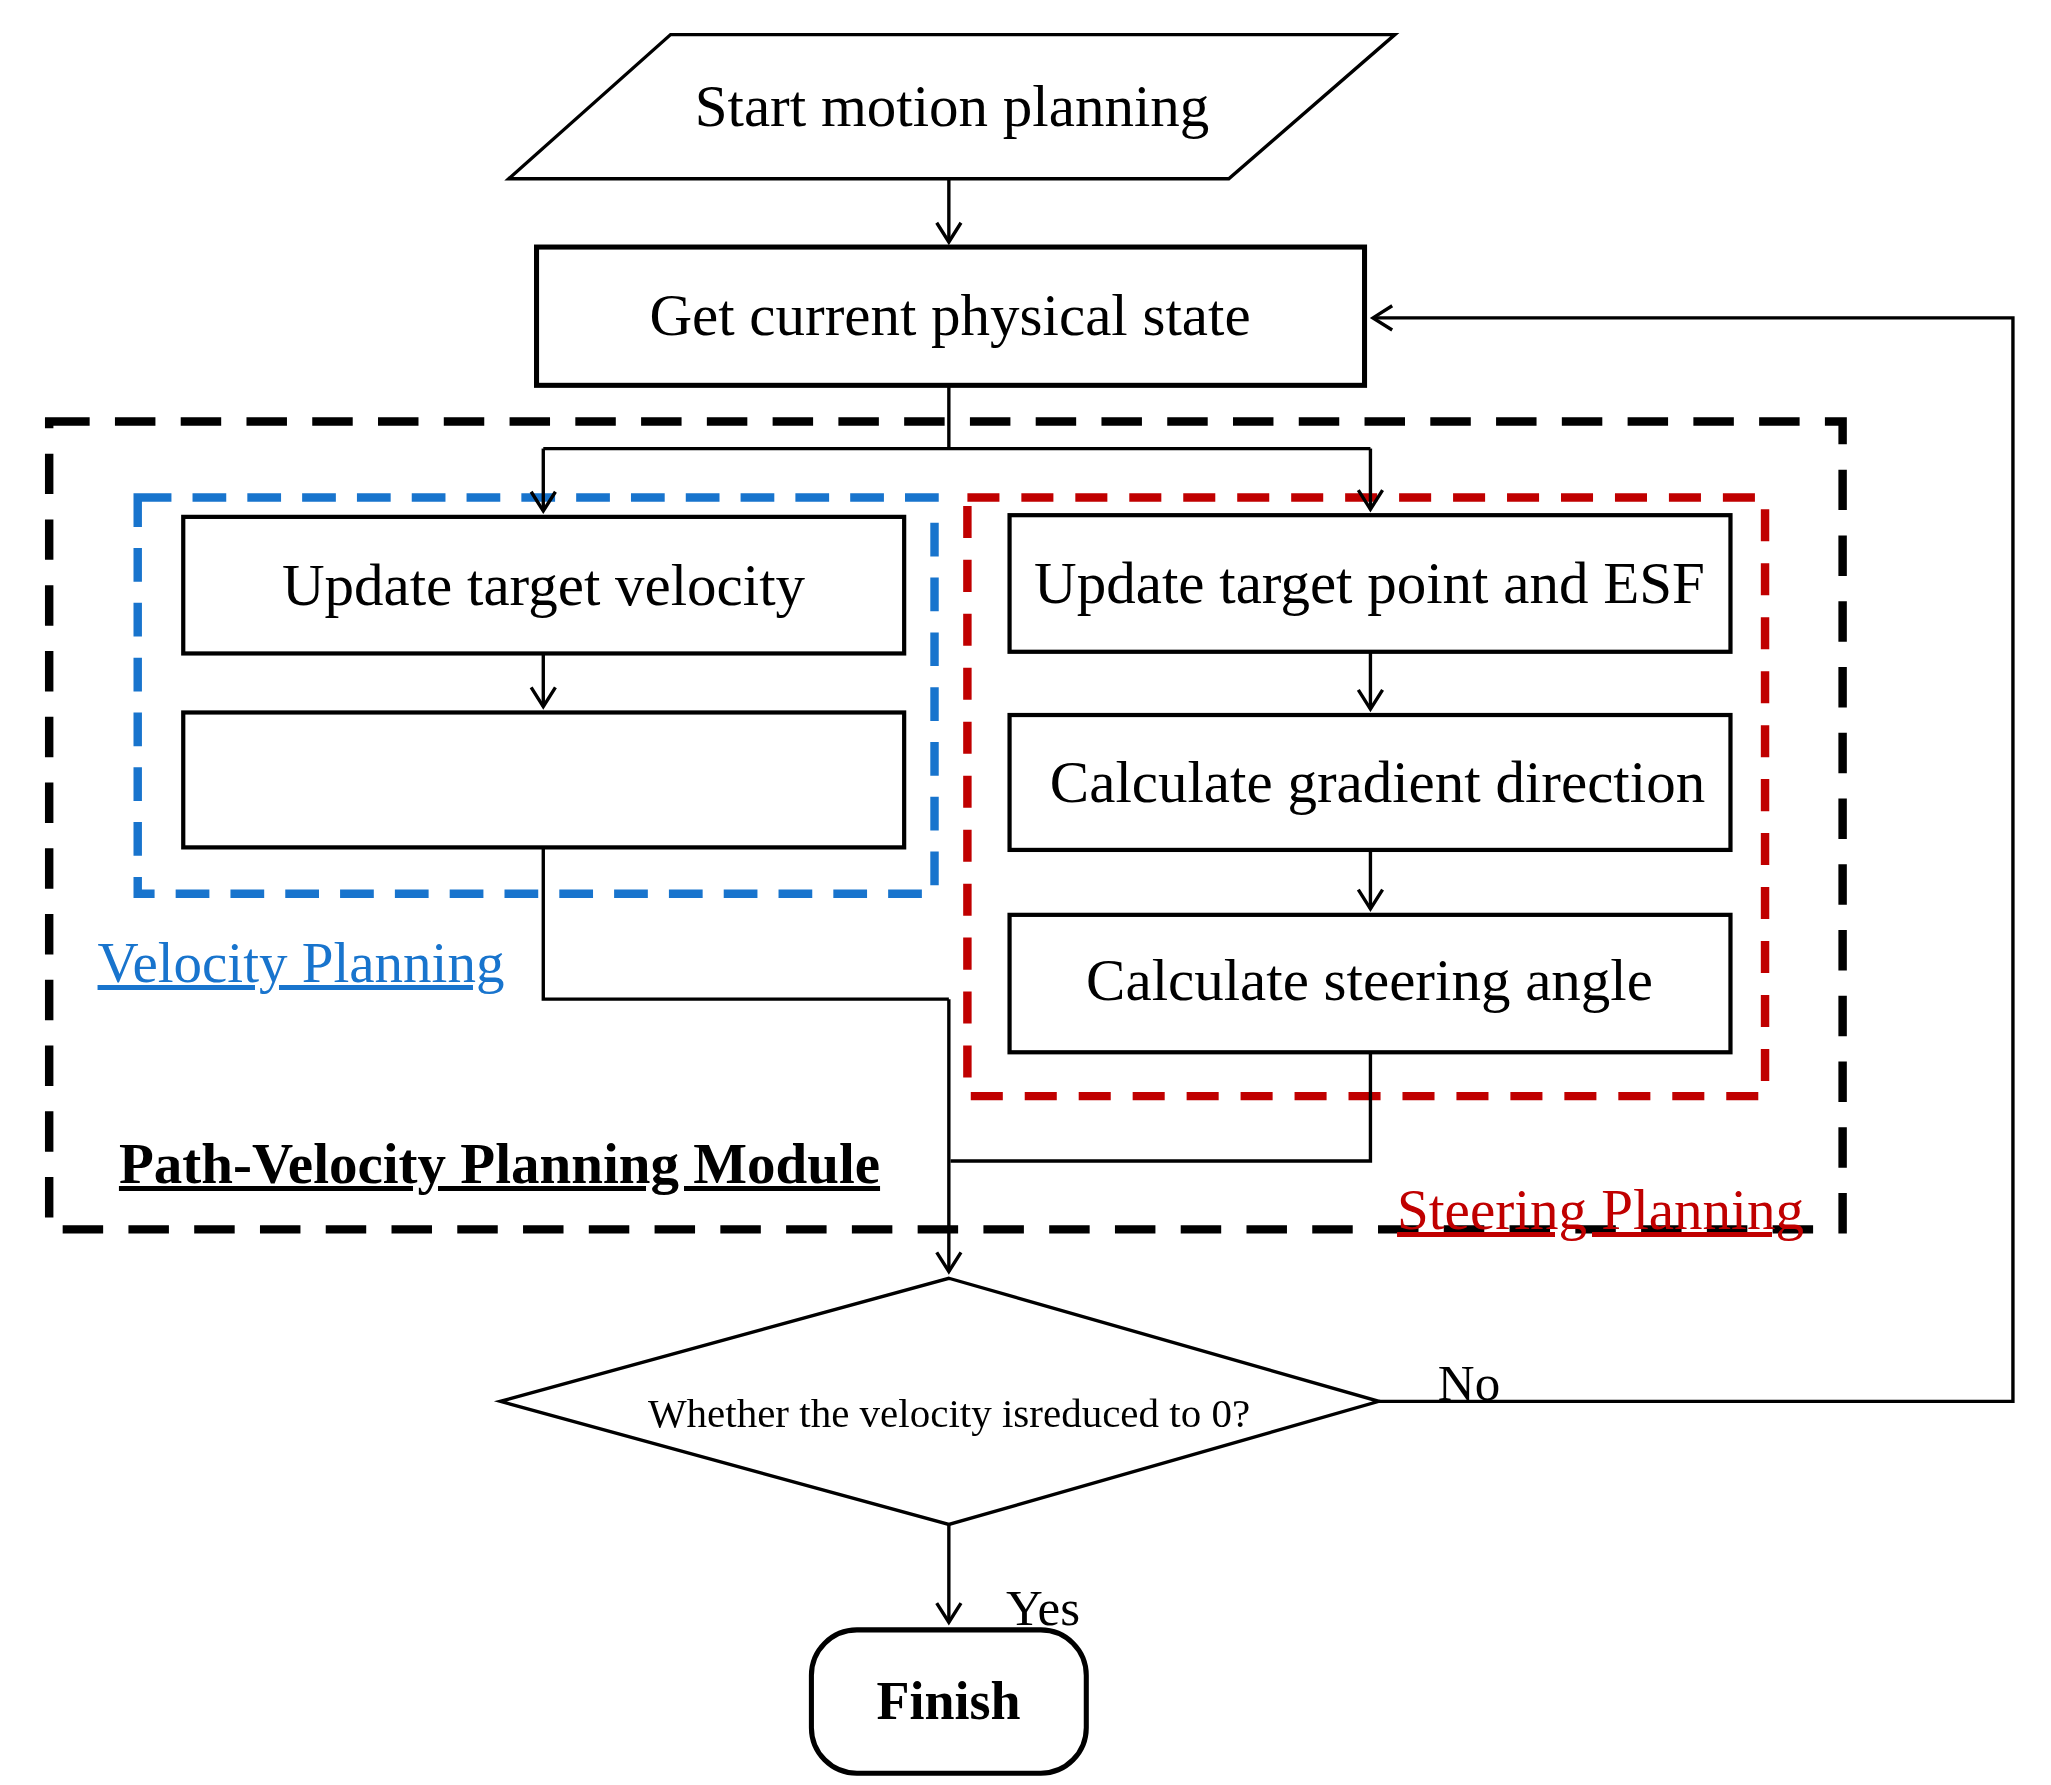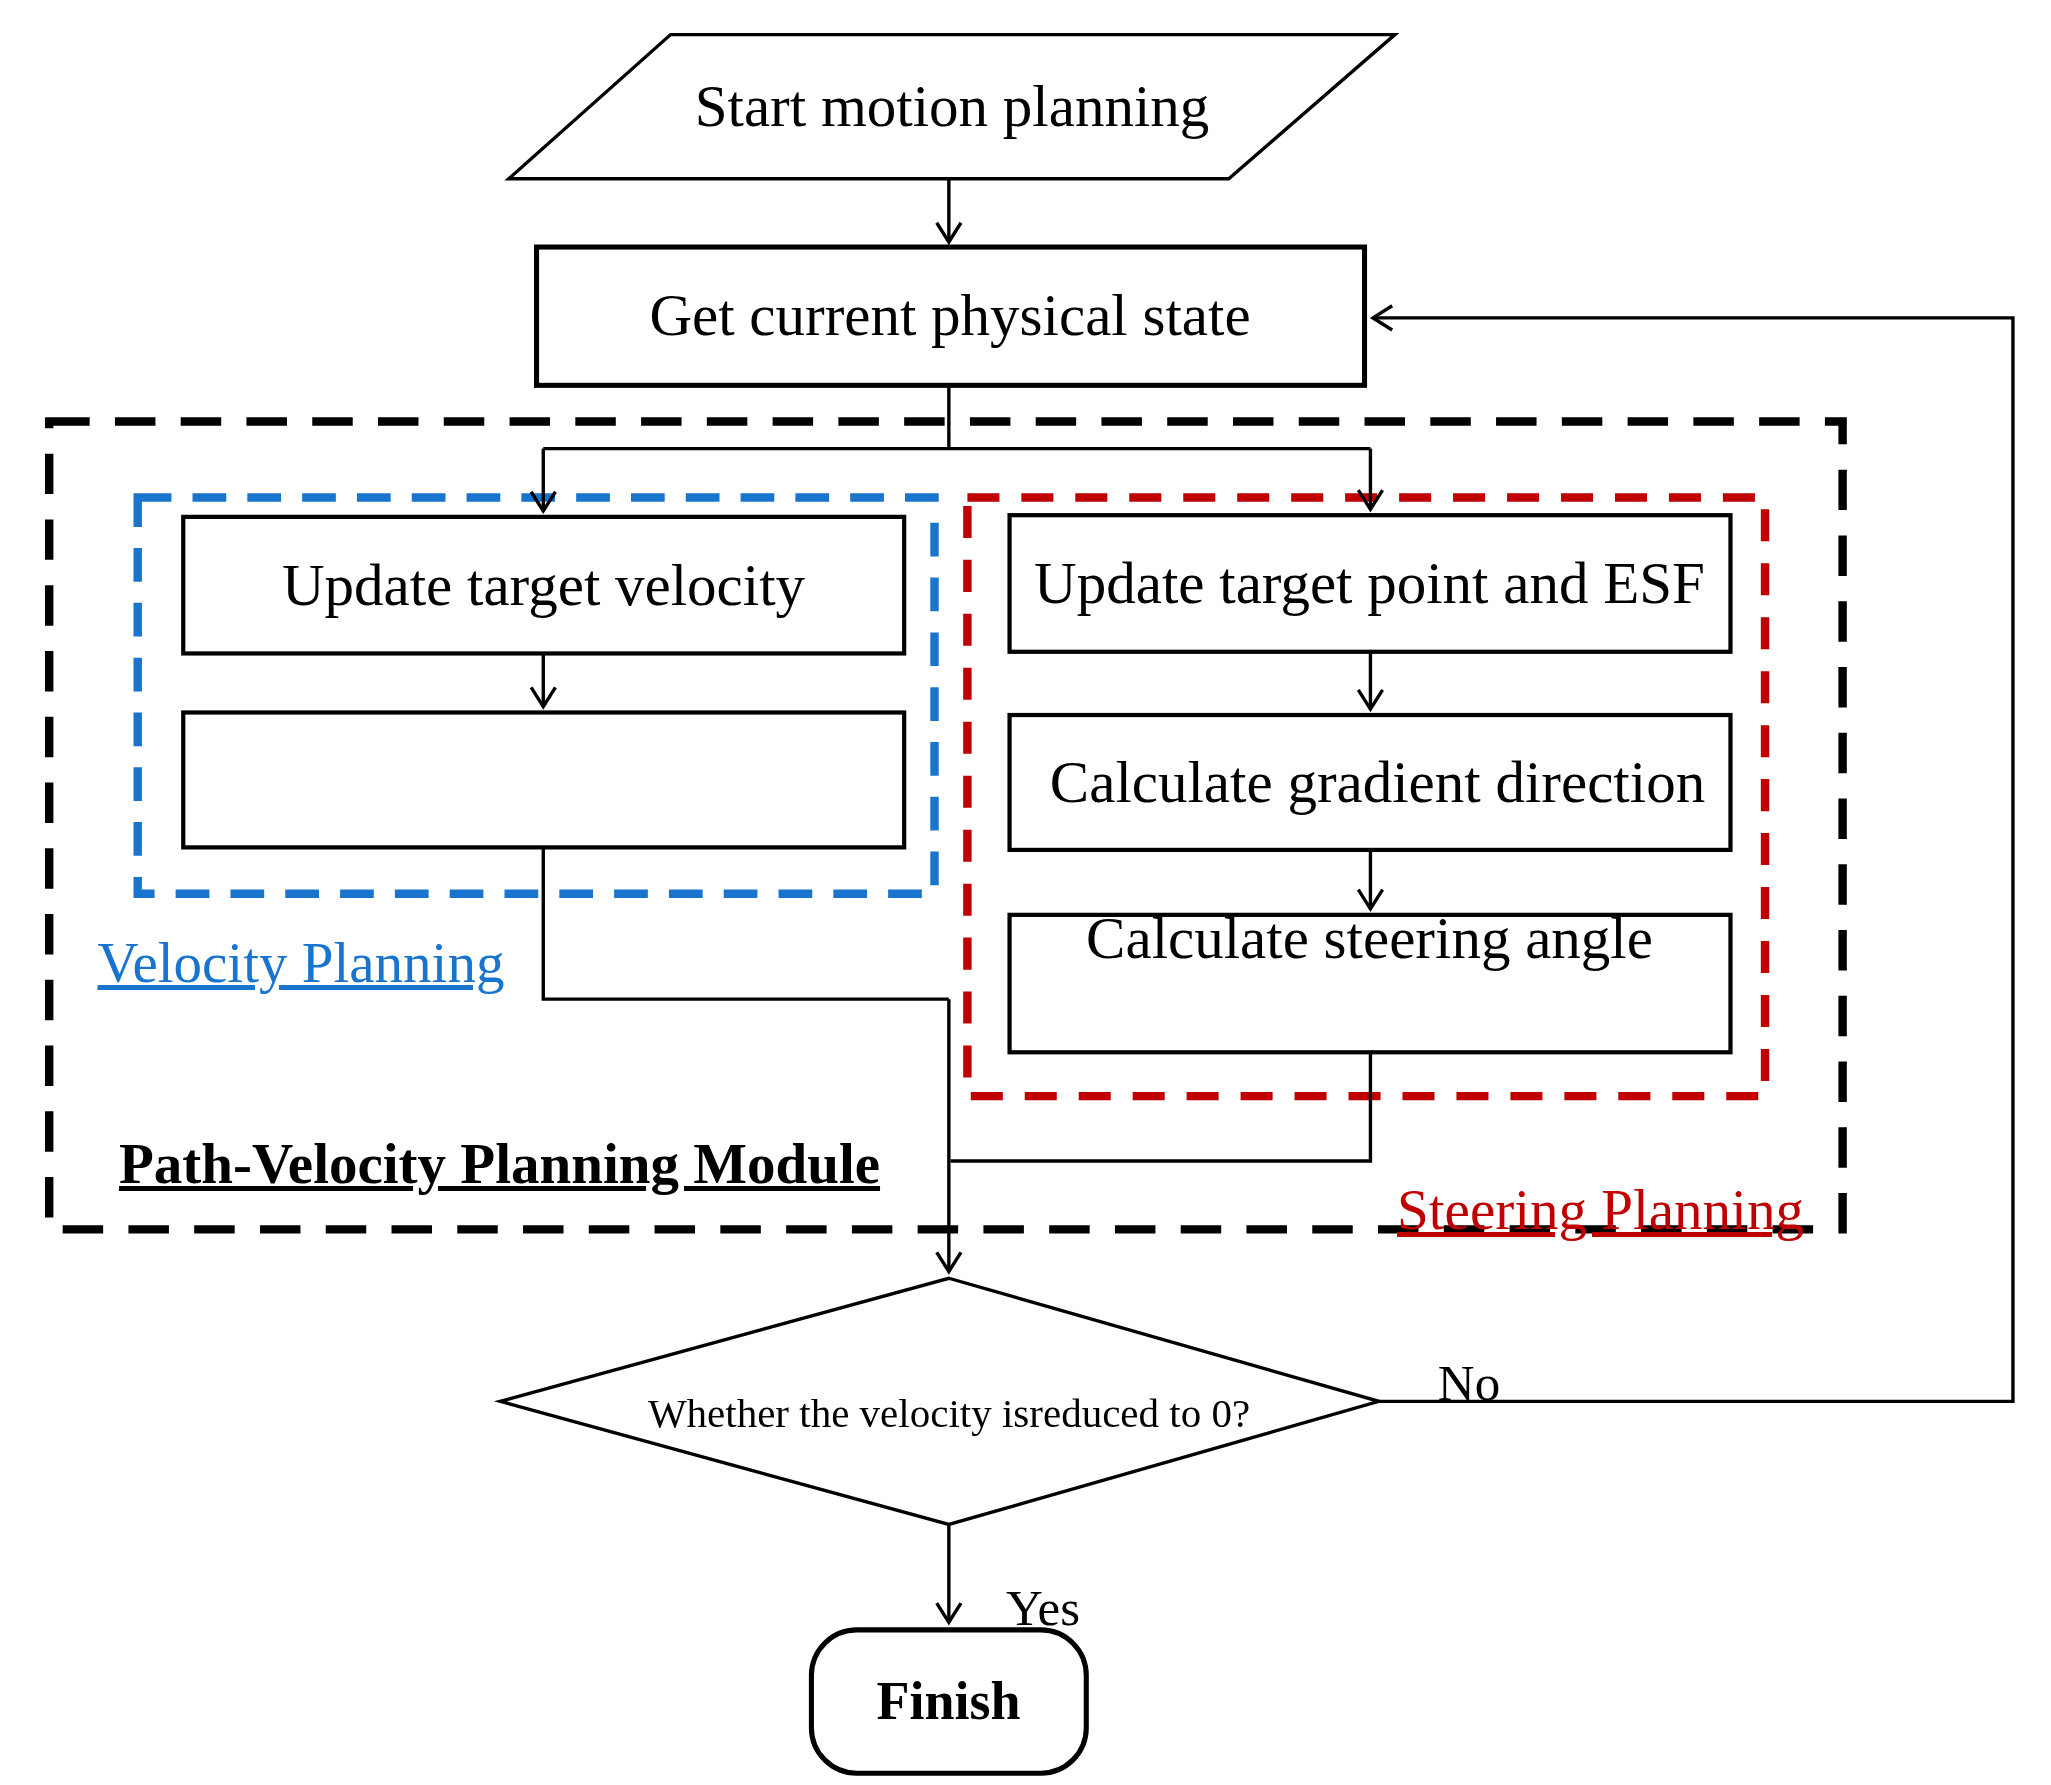--- a/index.html
+++ b/index.html
@@ -115,21 +115,21 @@
 
   <div class="lbl node-text" style="left:183px; top:517px; width:721px; height:137px;">Update target velocity</div>
 
   <div class="lbl node-text" style="left:536px; top:247px; width:828px; height:138px;">Get current physical state</div>
 
 
   <div class="lbl node-text" style="left:1009px; top:515px; width:721px; height:137px;">Update target point and ESF</div>
 
   <div class="lbl node-text" style="left:1009px; top:715px; width:721px; height:135px;margin-left:8px;">Calculate gradient direction</div>
 
-  <div class="lbl node-text" style="left:1009px; top:870px; width:721px; height:137px;font-family:Liberation Serif, serif;">Calculate steering angle</div>
+  <div class="lbl node-text" style="left:1009px; top:912px; width:721px; height:137px;font-family:Liberation Serif, serif;">Calculate steering angle</div>
 
   <div class="lbl diamond-text" style="left:654px; top:1349px; width:590px; height:128px;">
     <div>Whether the velocity is</div>
     <div>reduced to 0?</div>
   </div>
 
   <div class="lbl finish-text" style="left:811px; top:1630px; width:275px; height:143px;">Finish</div>
 
   <div class="lbl branch-text" style="left:1410px; top:1327px; width:118px; height:56px;">No</div>
 

